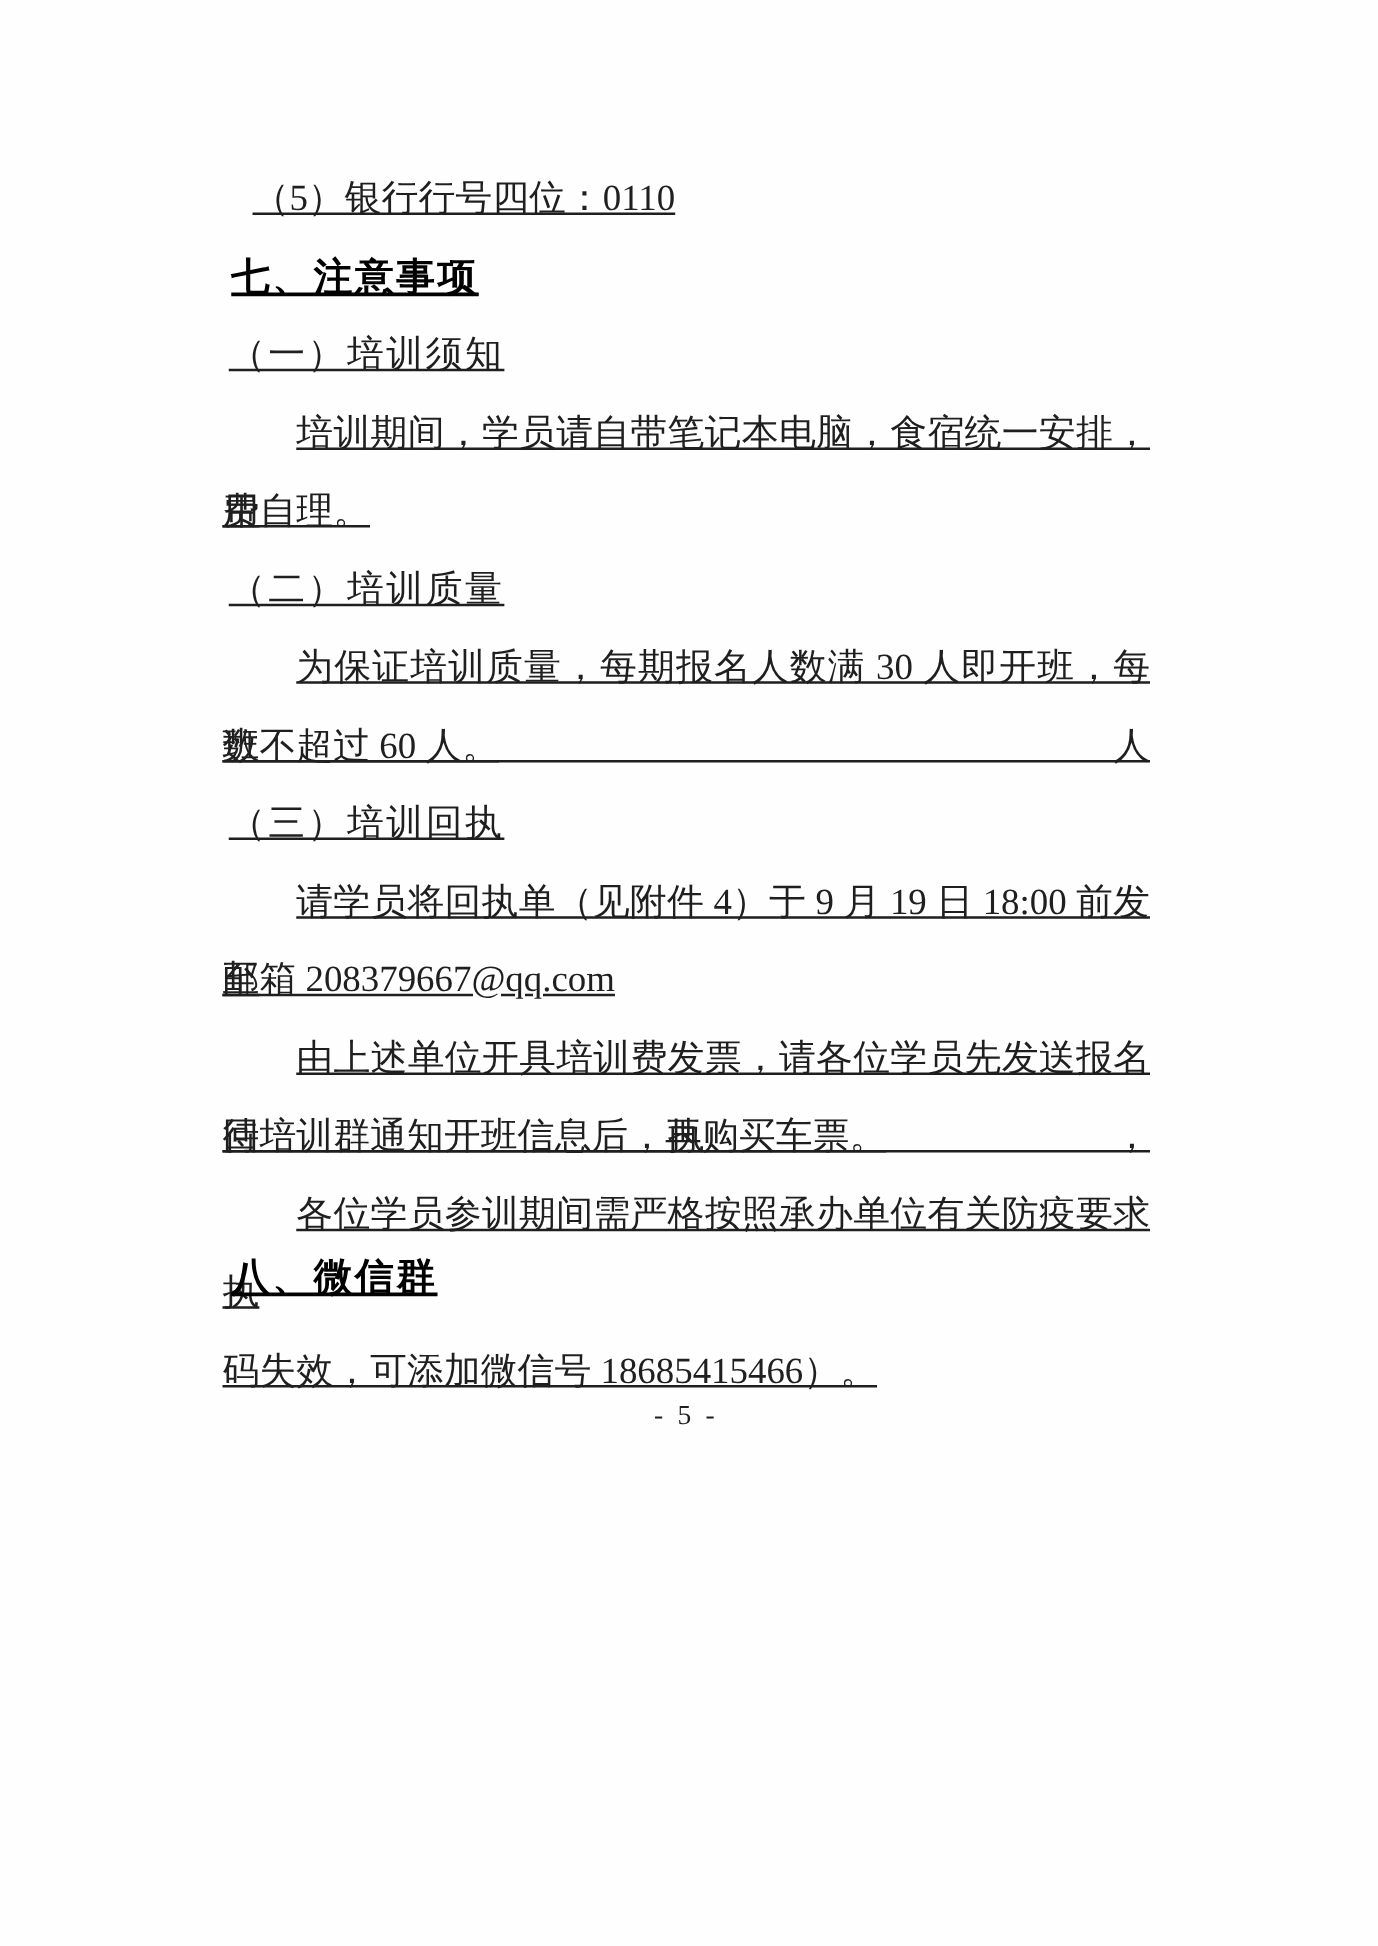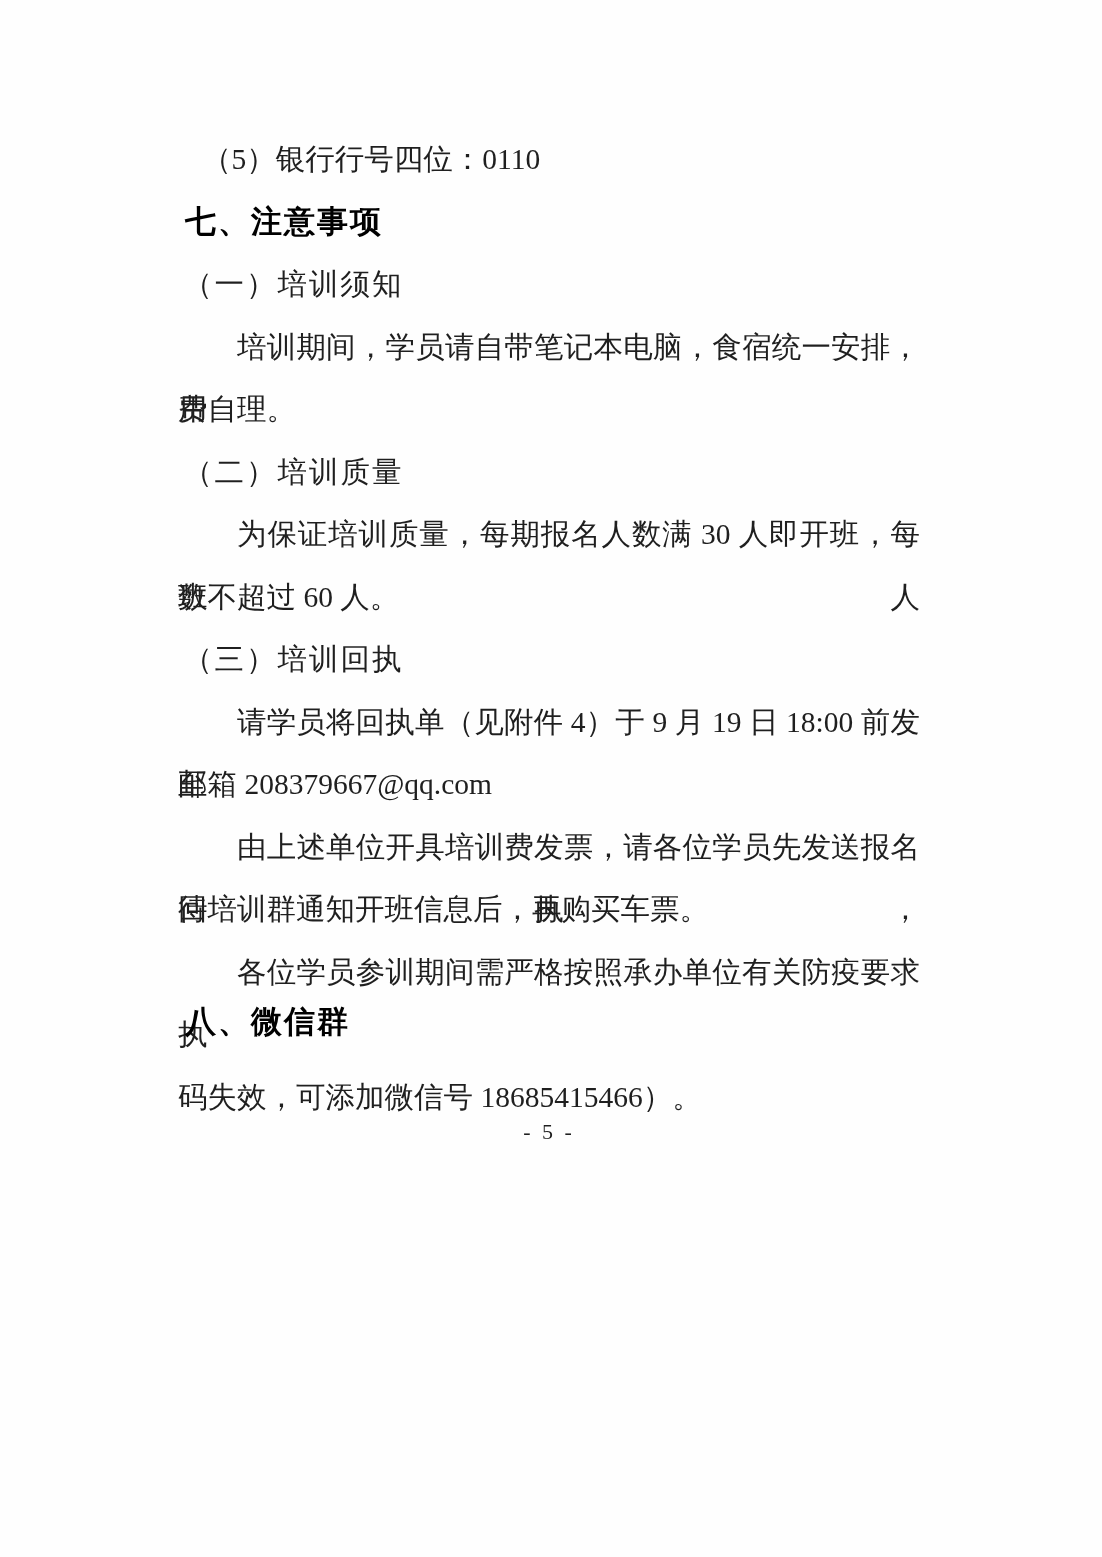--- a/index.html
+++ b/index.html
@@ -21,20 +21,21 @@
     top: 128px;
     left: 178px;
     width: 742px;
     font-family: "Liberation Serif", "DejaVu Serif", serif;
     font-size: 29.5px;
   }
   .line {
     height: 62.5px;
     line-height: 62.5px;
     white-space: nowrap;
+    text-decoration: underline;
   }
   
   .fill {
     white-space: normal;
     text-align: justify;
     text-align-last: justify;
   }
   
   .indent2 { text-indent: 59px; }
   .indent-bank { padding-left: 24px; }

